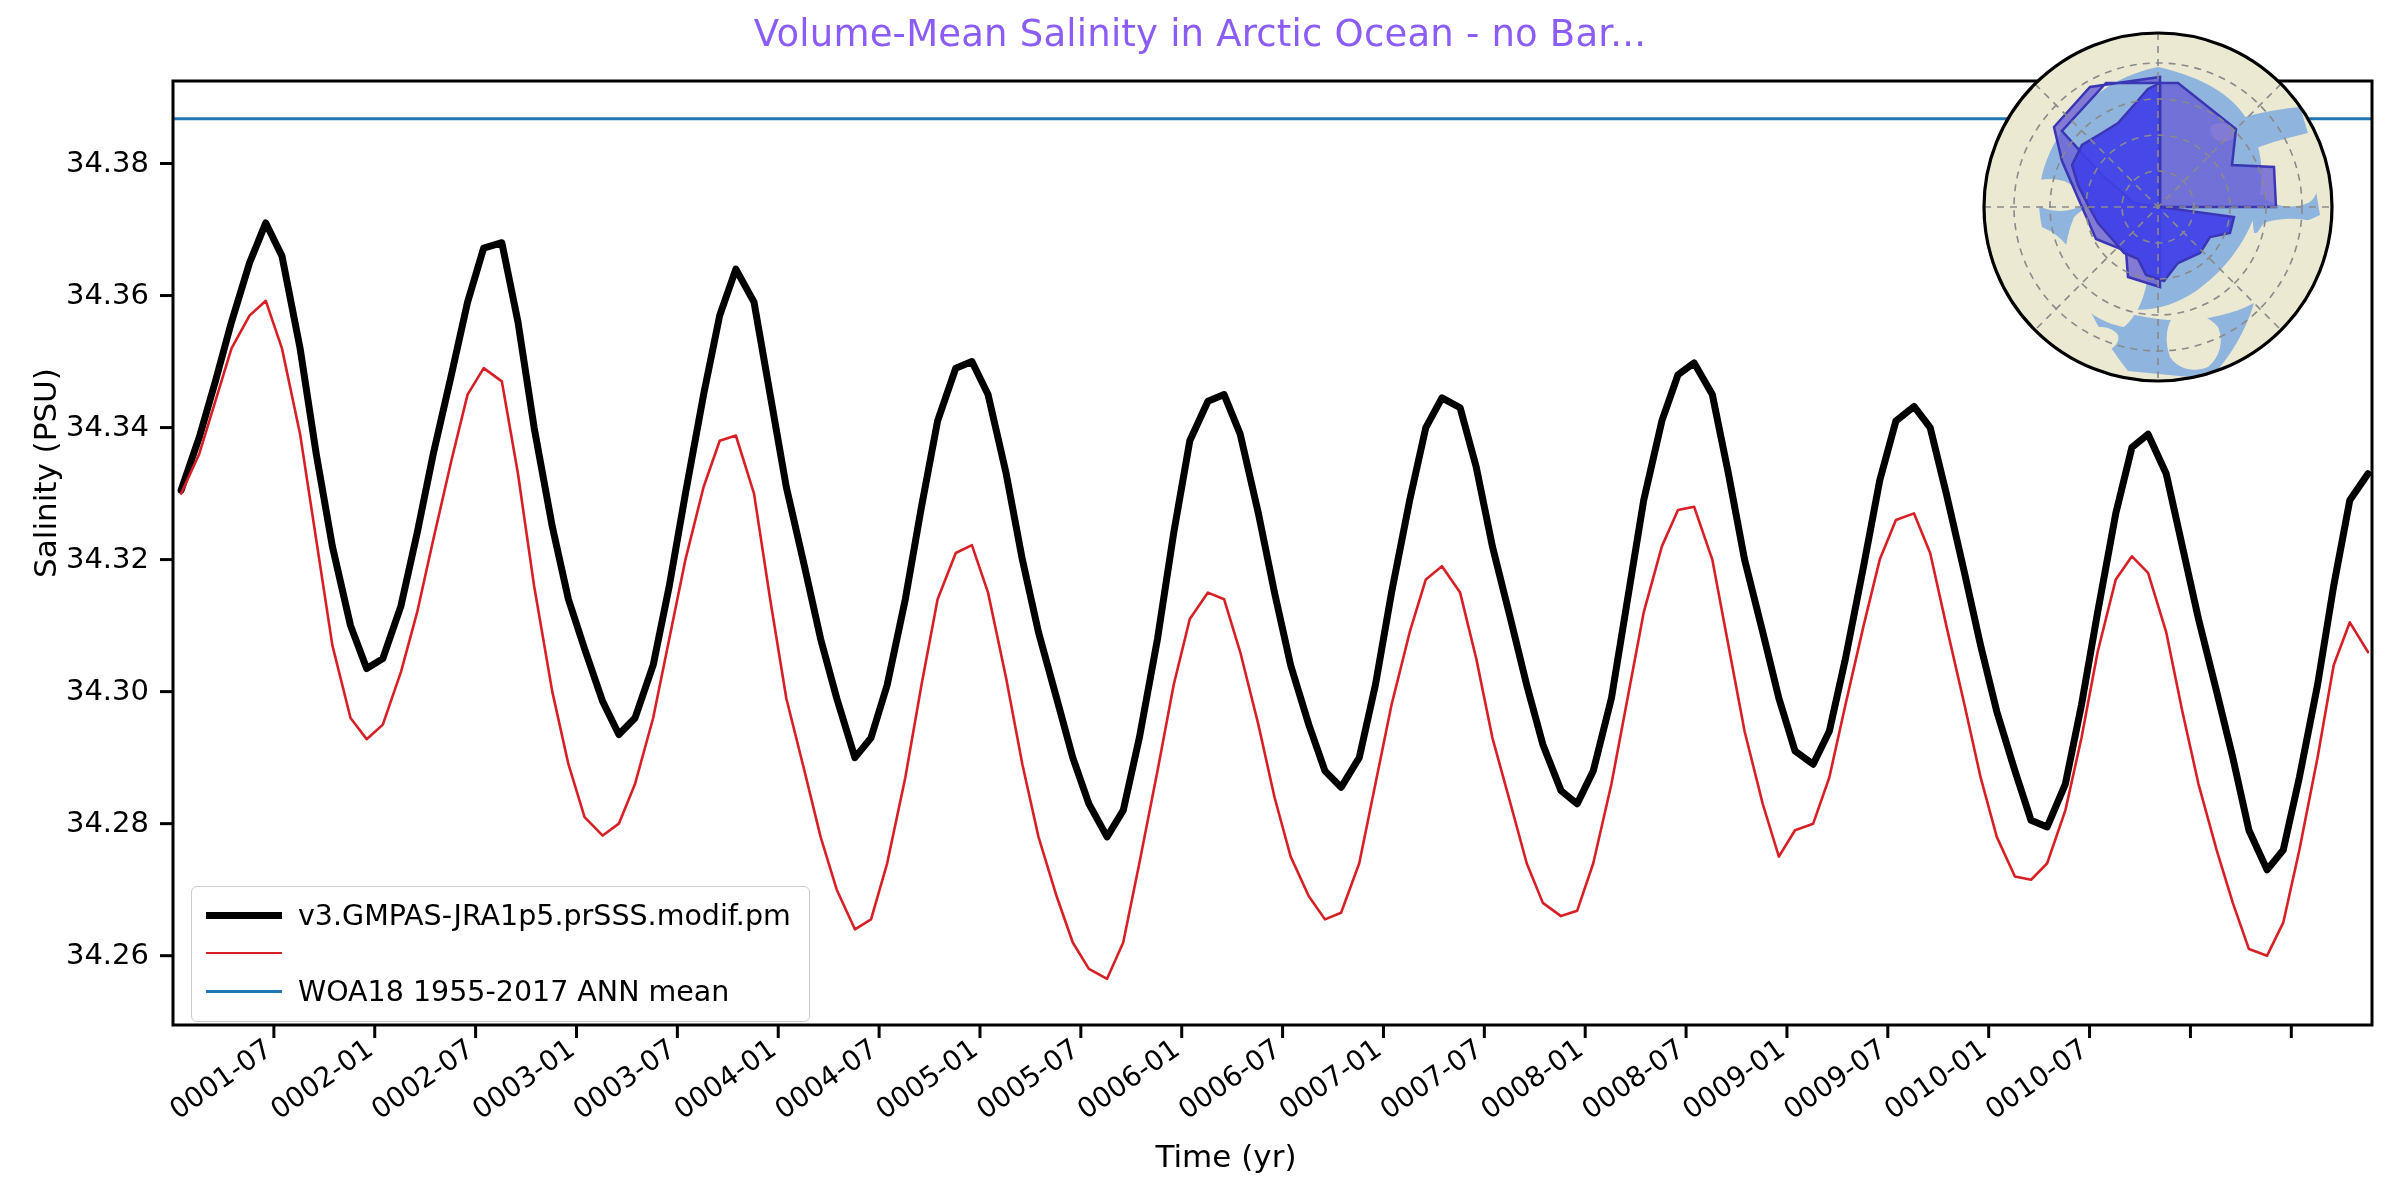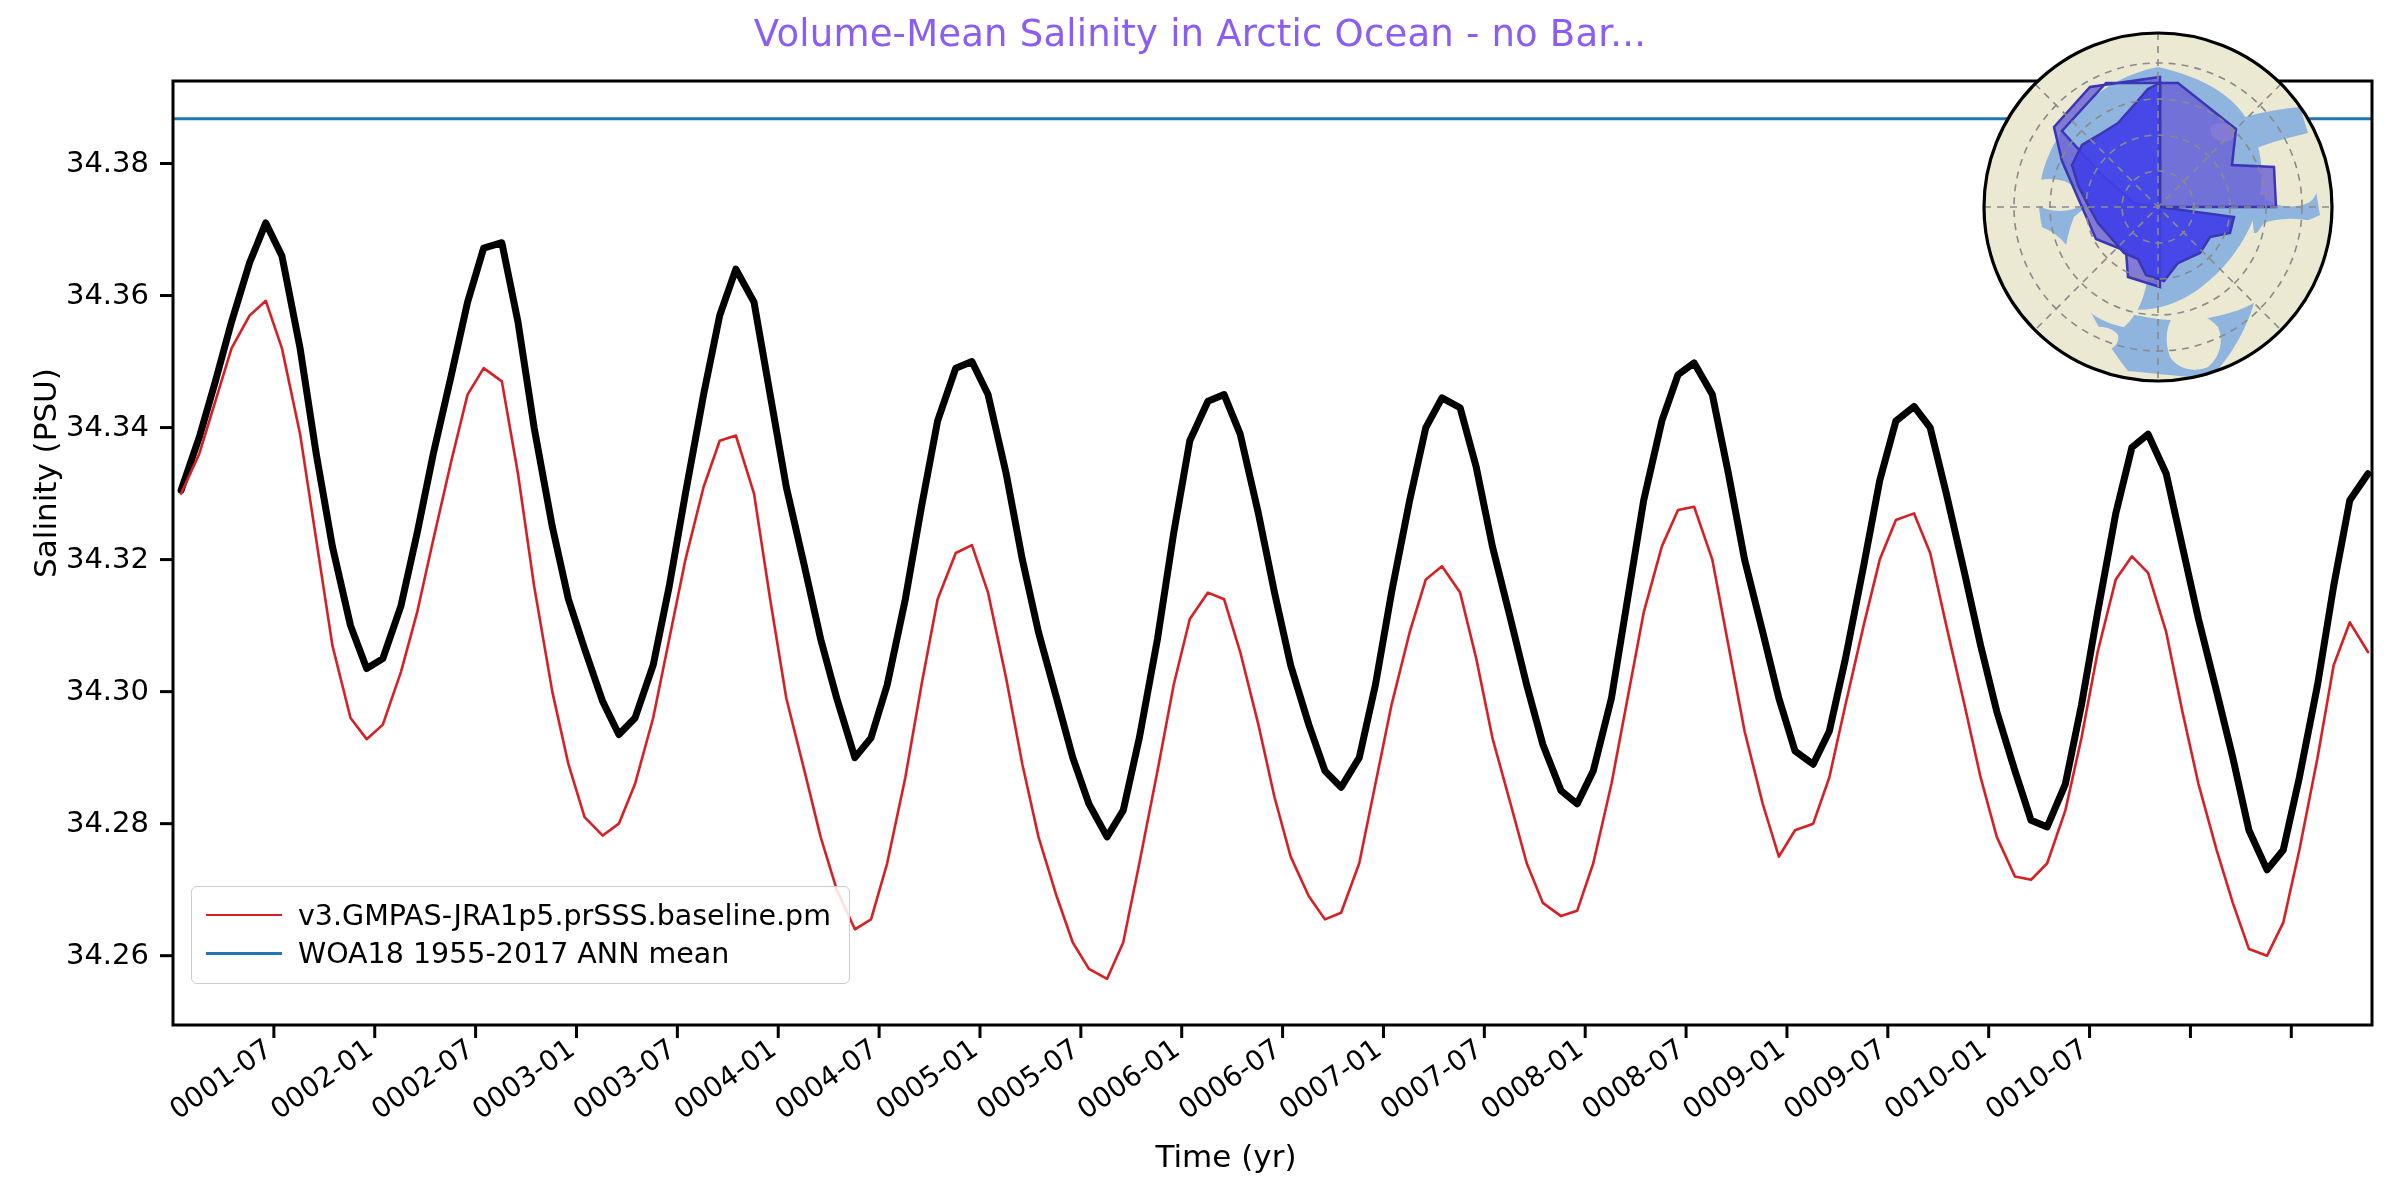--- a/index.html
+++ b/index.html
@@ -231,22 +231,25 @@
         <line x1="6" y1="180" x2="354" y2="180"></line>
         <line x1="57" y1="57" x2="303" y2="303"></line>
         <line x1="303" y1="57" x2="57" y2="303"></line>
       </g>
     </g>
     <circle cx="180" cy="180" r="174" fill="none" stroke="#000000" stroke-width="3.2"></circle>
   </svg>
 
   <div id="legend-box">
       <div class="legend-row">
+        <div class="legend-swatch" style="border-top: 7px solid rgb(0, 0, 0);"></div>
+        <div class="legend-text">v3.GMPAS-JRA1p5.prSSS.modif.pm</div>
+      </div>
+      <div class="legend-row">
         <div class="legend-swatch" style="border-top: 2.6px solid rgb(214, 32, 38);"></div>
-        <div class="legend-text">v3.GMPAS-JRA1p5.prSSS.baseline.pm</div>
       </div>
       <div class="legend-row">
         <div class="legend-swatch" style="border-top: 3px solid rgb(31, 119, 180);"></div>
         <div class="legend-text">WOA18 1955-2017 ANN mean</div>
       </div>
     </div>
 
 </div>
 
 </body></html>

